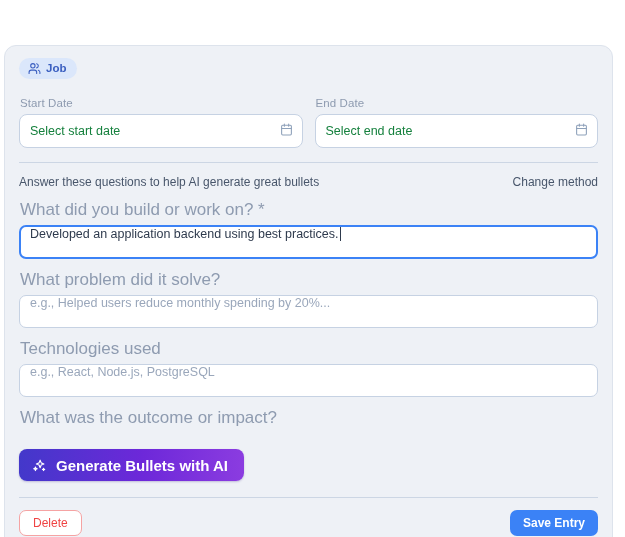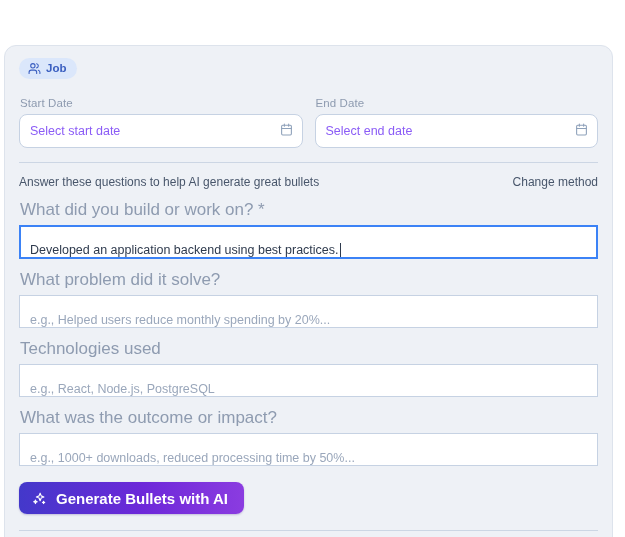--- a/index.html
+++ b/index.html
@@ -73,21 +73,21 @@
     border: 1px solid #c6d2e3;
     border-radius: 8px;
     display: flex;
     align-items: center;
     padding: 0 10px;
     font-size: 12.5px;
     color: #2e3a4d;
     position: relative;
   }
   .input.with-icon { padding-right: 30px; }
-  .input .ph { color: #8b5cf6; }
+  .input .ph { color: #15803d; }
   .cal-icon {
     position: absolute;
     right: 9px;
     top: 50%;
     transform: translateY(-50%);
     display: block;
   }
 
   
   .divider {
@@ -118,23 +118,23 @@
     font-size: 17px;
     color: #8e9bb0;
     margin: 11px 0 5px 1px;
   }
   .q-input {
     box-sizing: border-box;
     width: 100%;
     height: 33px;
     background: #ffffff;
     border: 1px solid #c6d2e3;
-    border-radius: 0;
-    display: flex;
-    align-items: flex-end;
+    border-radius: 7px;
+    display: flex;
+    align-items: flex-start;
     padding: 0 10px;
     font-size: 12.5px;
     color: #2e3a4d;
   }
   .q-input.focused {
     border: 2px solid #3b82f6;
     height: 34px;
     padding: 0 9px;
   }
   .q-input .ph { color: #9aa7bb; }
@@ -278,23 +278,20 @@
 
   <div>
     <div class="q-label">Technologies used</div>
     <div class="q-input">
       <span class="ph">e.g., React, Node.js, PostgreSQL</span>
     </div>
   </div>
 
   <div>
     <div class="q-label">What was the outcome or impact?</div>
-    <div class="q-input">
-      <span class="ph">e.g., 1000+ downloads, reduced processing time by 50%...</span>
-    </div>
   </div>
 
   <button class="generate-btn">
     <span>
       <svg width="15" height="15" viewBox="0 0 24 24" fill="none" stroke="#ffffff" stroke-width="1.8" stroke-linecap="round" stroke-linejoin="round">
         <path d="M13 3.5l1.7 4.3 4.3 1.7-4.3 1.7L13 15.5l-1.7-4.3L7 9.5l4.3-1.7z"></path>
         <path d="M5.5 14.5l.8 2 2 .8-2 .8-.8 2-.8-2-2-.8 2-.8z"></path>
         <path d="M18.5 16.5l.5 1.3 1.3.5-1.3.5-.5 1.3-.5-1.3-1.3-.5 1.3-.5z"></path>
       </svg>
     </span>

